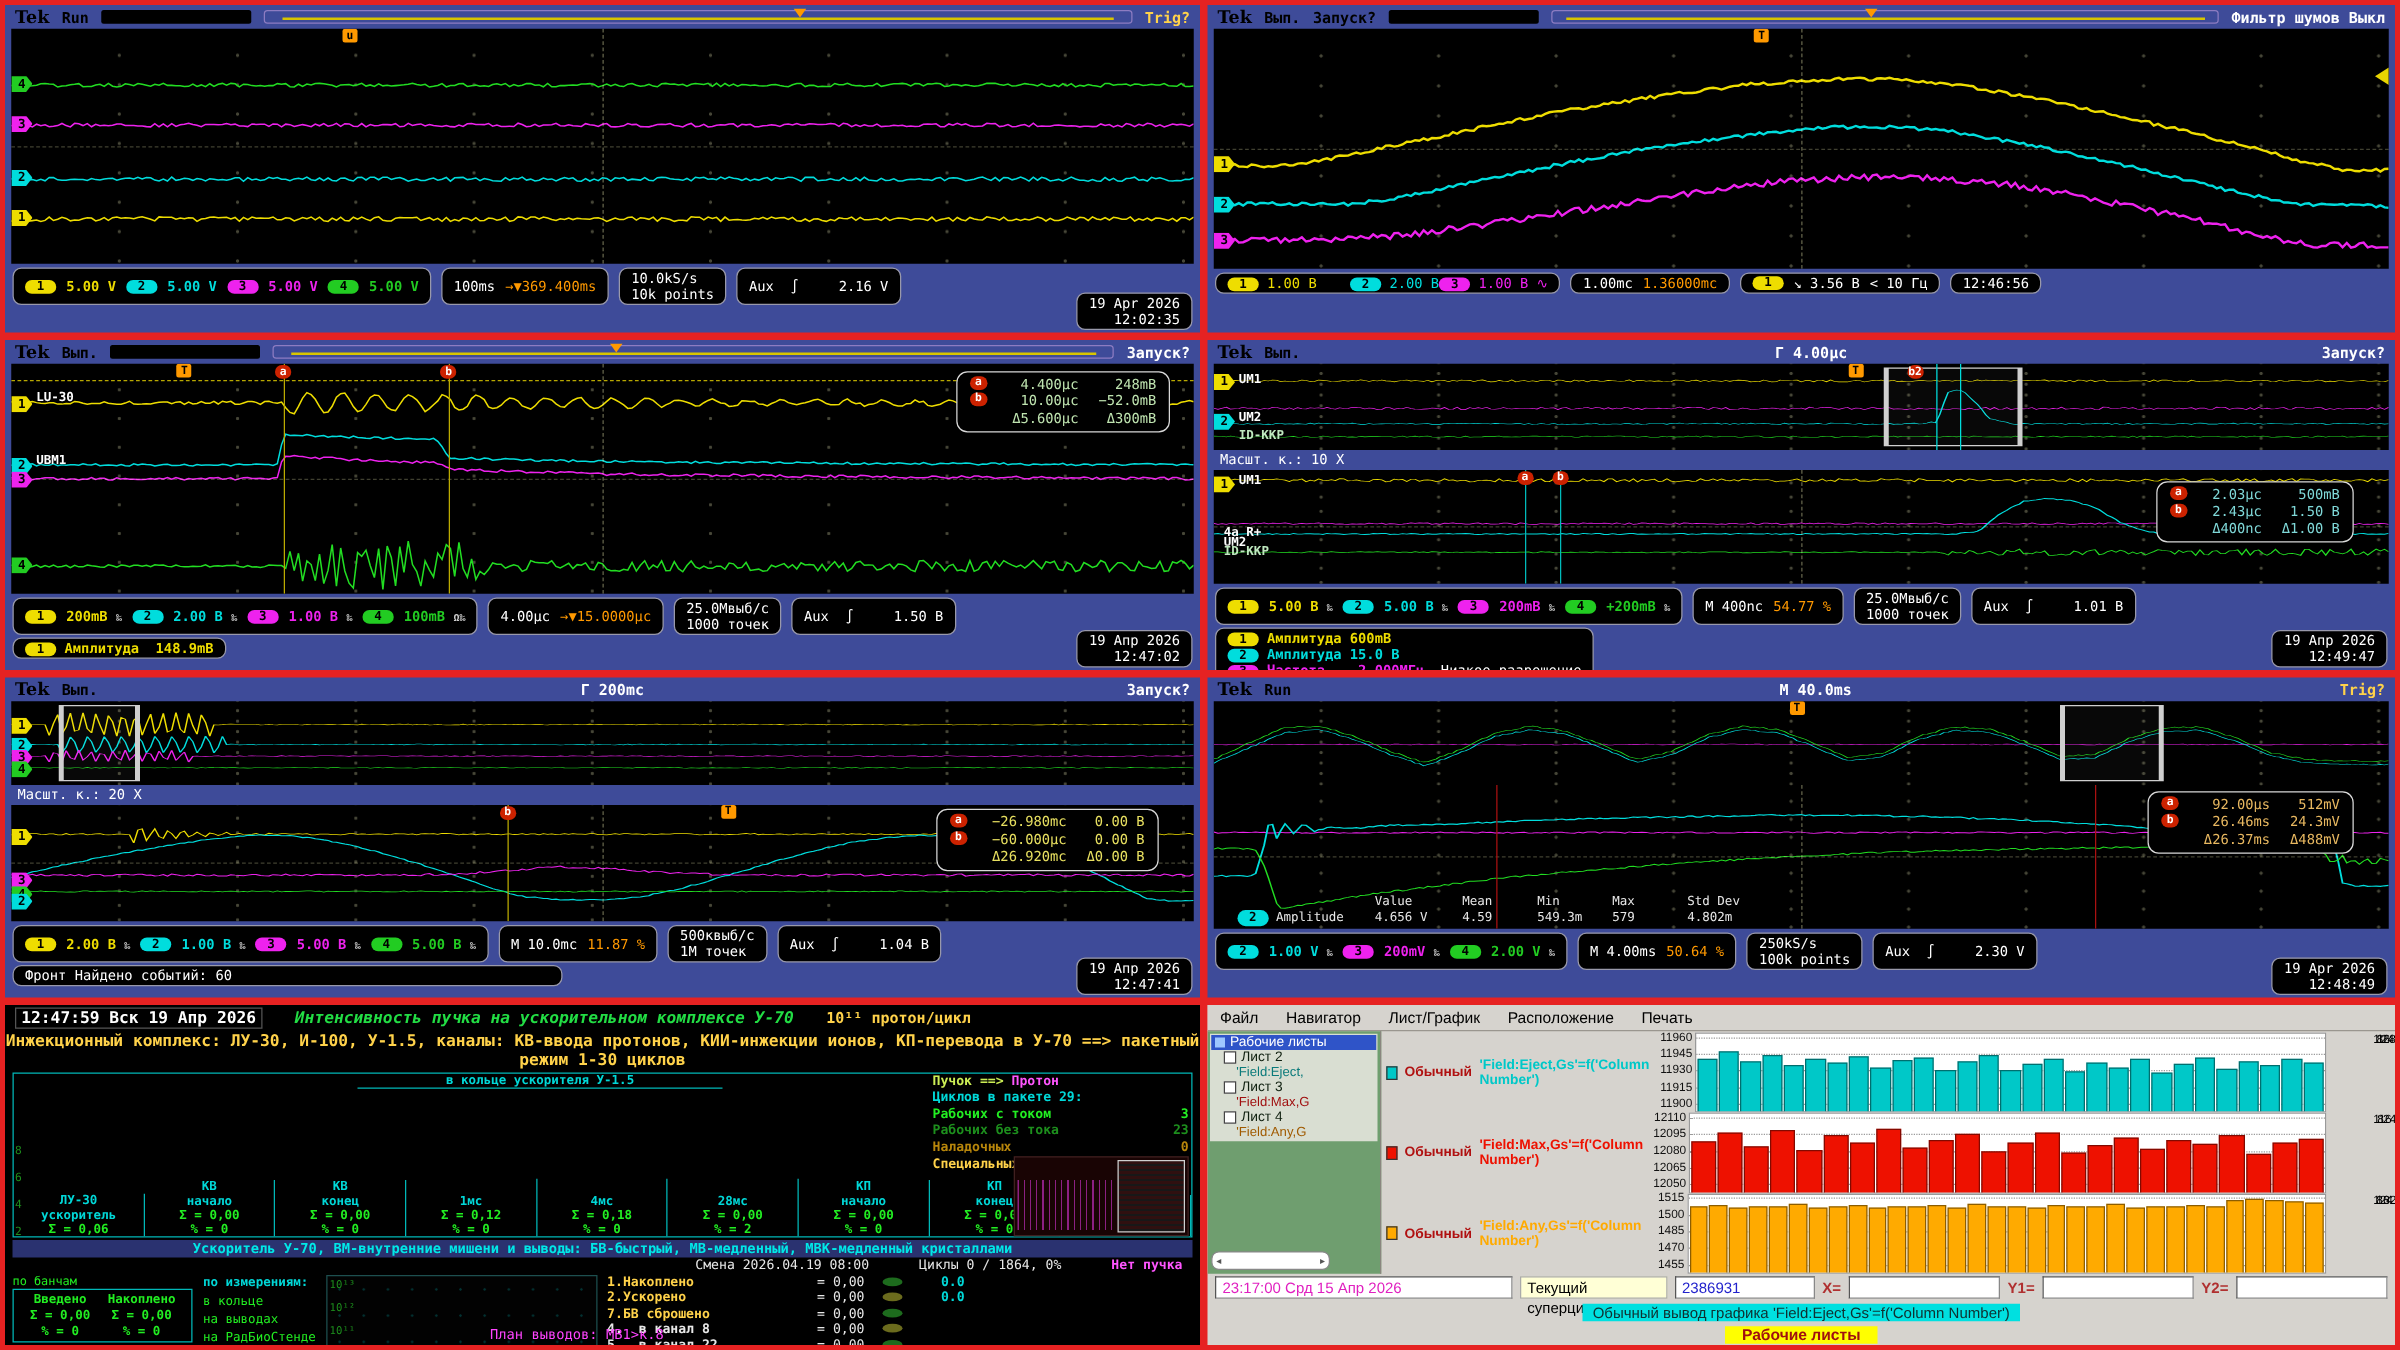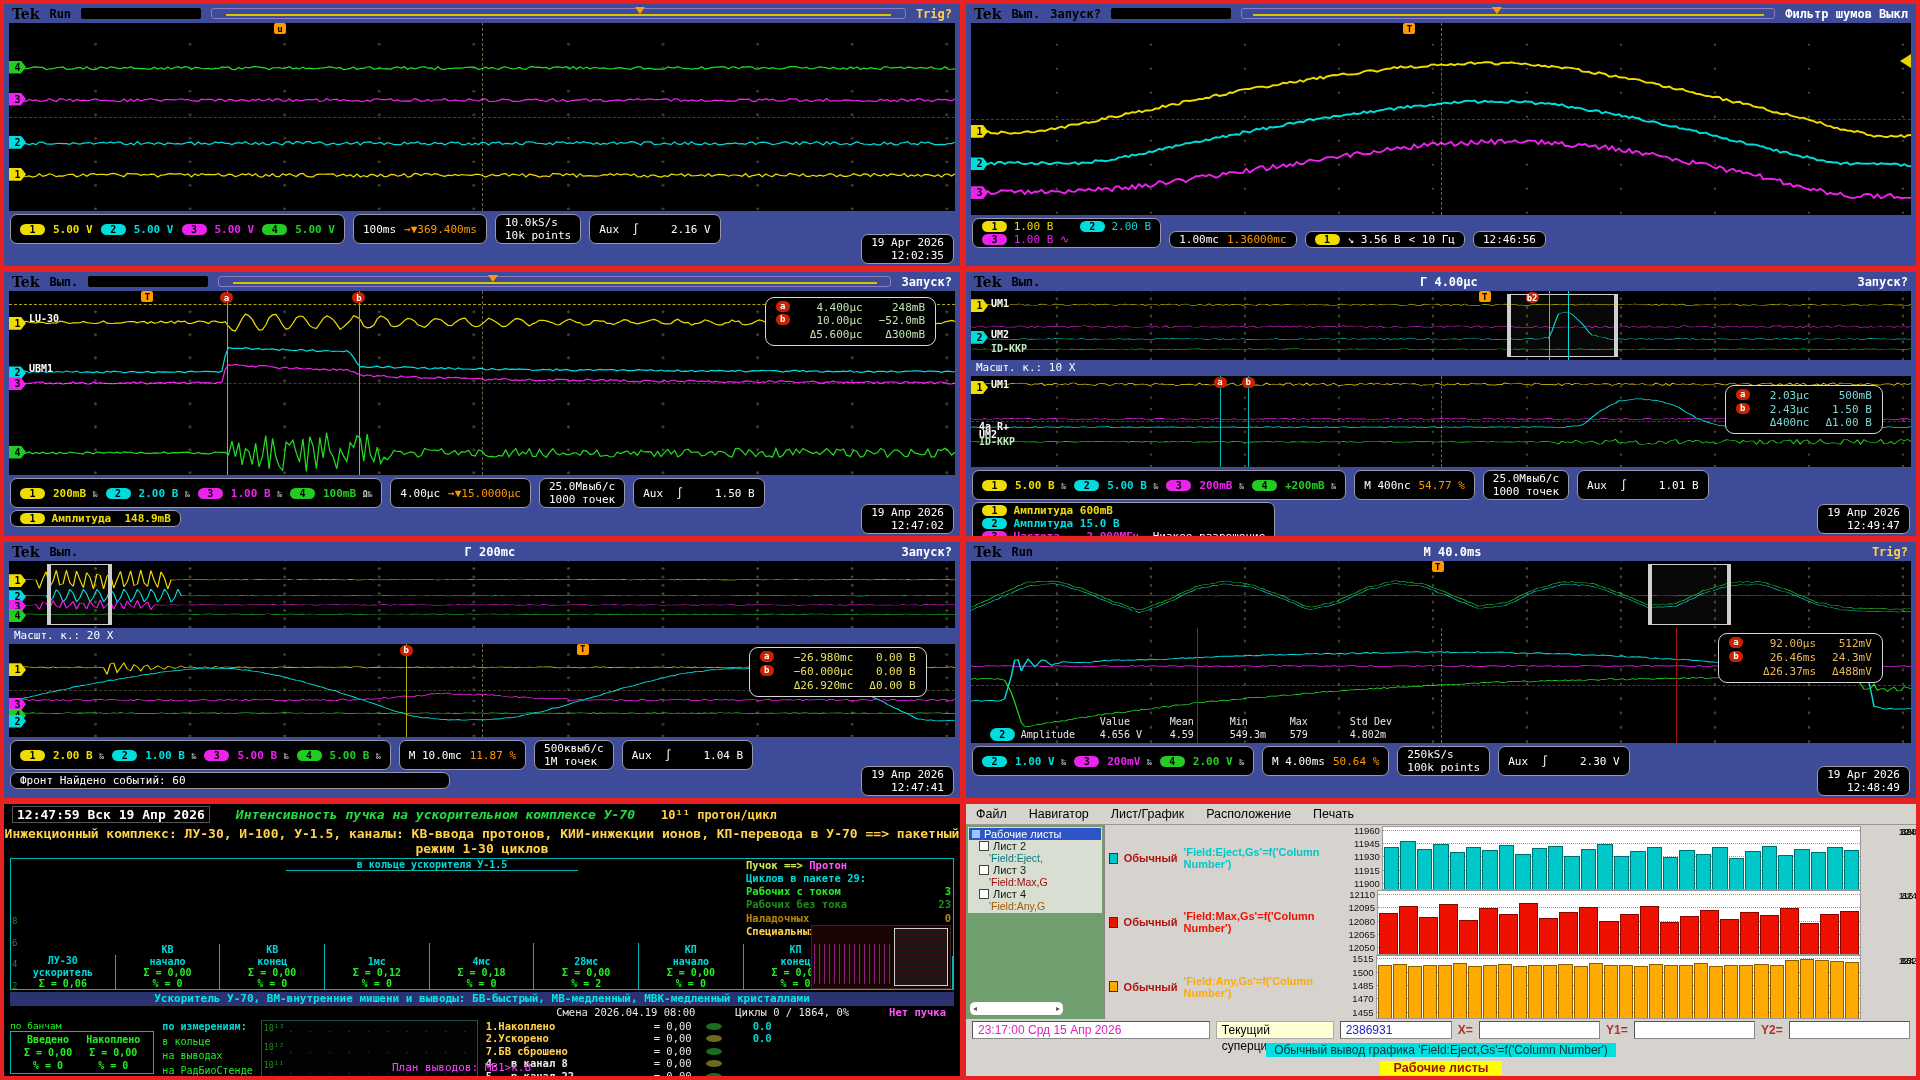--- a/index.html
+++ b/index.html
@@ -95,21 +95,21 @@
   .p8-tree .root{background:#2f54c8;color:#fff;padding:0 3px;display:flex;gap:4px;align-items:center;}
   .p8-tree .item{display:flex;gap:4px;align-items:center;padding-left:10px;color:#102010;}
   .p8-tree .chk{width:8px;height:8px;border:1px solid #444;background:#fff;flex:0 0 auto;}
   .p8-tree .formula{padding-left:20px;font-size:10.5px;white-space:nowrap;overflow:hidden;}
   .p8-scroll{position:absolute;bottom:3px;left:3px;right:40px;height:13px;background:#fff;border:1px solid #888;border-radius:6px;display:flex;justify-content:space-between;align-items:center;font-size:8px;color:#555;padding:0 3px;}
   .p8-charts{flex:1;display:flex;flex-direction:column;padding:1px 4px 0 4px;min-width:0;}
   .chartblk{flex:1;display:flex;flex-direction:row;min-height:0;}
   .chartblk .ctitle{flex:0 0 14px;font-size:11px;font-weight:bold;display:flex;gap:6px;align-items:center;}
   .chartblk .ctitle .sw{width:9px;height:9px;border:1px solid #333;}
   .chartblk .ctitle .obj{color:#b01010;}
-  .cplot{flex:1;position:relative;margin-left:60px;background:#fff;border:1px solid #999;min-height:0;}
+  .cplot{flex:1;position:relative;margin-left:34px;background:#fff;border:1px solid #999;min-height:0;}
   .cbars{position:absolute;inset:0;display:flex;align-items:flex-end;gap:1px;padding:0 1px;}
   .cbars i{flex:1;border:1px solid rgba(0,0,0,.45);border-bottom:none;box-sizing:border-box;}
   .gline{position:absolute;left:0;right:0;height:0;border-top:1px dotted #9a9a9a;}
   .ylab{position:absolute;right:100%;padding-right:3px;font-size:9.5px;transform:translateY(-50%);color:#111;white-space:nowrap;}
   .cxaxis{flex:0 0 11px;position:relative;margin-left:40px;font-size:9.5px;}
   .cxaxis span{position:absolute;transform:translateX(-50%);}
   .p8-status{flex:0 0 22px;display:flex;gap:6px;align-items:center;padding:0 6px;font-size:12px;}
   .sunken{background:#fff;border:1px solid #888;border-top-color:#555;border-left-color:#555;padding:0 5px;height:16px;line-height:16px;}
   .p8-time{color:#e020c0;width:248px;}
   .p8-sclabel{background:#ffffd6;border:1px solid #aaa;padding:0 5px;height:16px;line-height:16px;}
@@ -184,21 +184,21 @@
       <div class="cx"></div>
         <div class="cy"></div>
       <div class="tmark" style="left:46%">T</div>
       <div class="arrowR" style="top:16%"></div>
       <div class="chmark" style="top:53%;background:#eedd00">1</div>
       <div class="chmark" style="top:70%;background:#00dddd">2</div>
       <div class="chmark" style="top:85%;background:#ee22ee">3</div>
     </div>
     <div class="sc-bottom" style="height:46px">
       <div class="brow" style="align-items:flex-end">
-        <span class="bx" style="flex-direction:column;align-items:flex-start;gap:0">
+        <span class="bx" style="align-items:flex-start;gap:0">
           <span><span class="chpill" style="background:#eedd00">1</span> <span style="color:#eedd00">1.00 В</span>&nbsp;&nbsp;&nbsp;&nbsp;<span class="chpill" style="background:#00dddd">2</span> <span style="color:#00dddd">2.00 В</span></span>
           <span><span class="chpill" style="background:#ee22ee">3</span> <span style="color:#ee22ee">1.00 В</span> <span style="color:#ee22ee">∿</span></span>
         </span>
         <span class="bx"><span>1.00mс</span><span class="orange">1.36000mс</span></span>
         <span class="bx"><span class="chpill" style="background:#eedd00">1</span><span><span>↘</span> <span>3.56 В</span></span><span>&lt; 10 Гц</span></span>
         <span class="bx"><span>12:46:56</span></span>
       </div>
     </div>
   </div>
 

